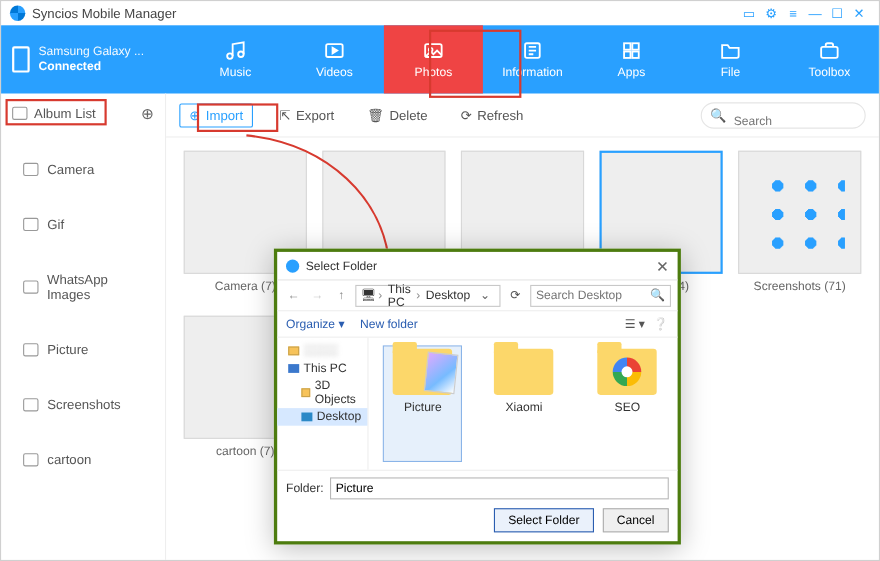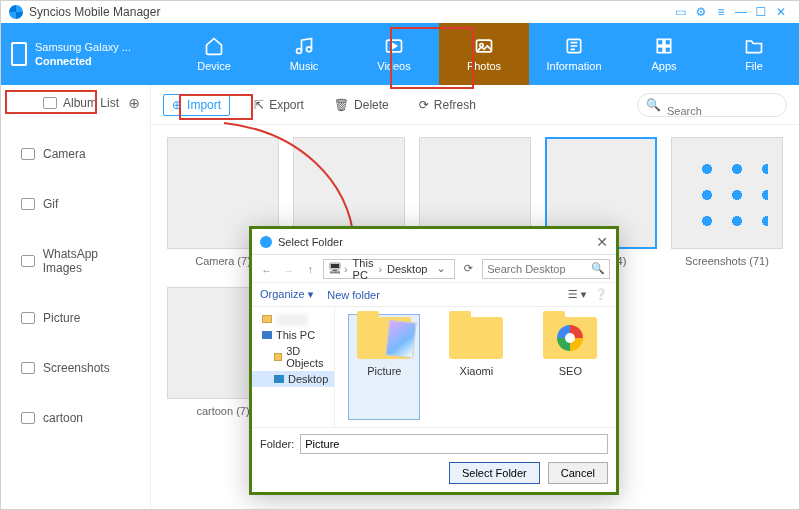--- a/index.html
+++ b/index.html
@@ -10,26 +10,26 @@
   .titlebar .ctl { width: 20px; text-align: center; color: #29a0ff; cursor: pointer; font-size: 12px; }
   .topbar { height: 62px; background: #29a0ff; display: flex; color: #fff; }
   .device { width: 168px; display: flex; align-items: center; padding: 0 10px; gap: 8px; }
   .device-icon { width: 16px; height: 24px; border: 2px solid #fff; border-radius: 2px; }
   .device-text { font-size: 11px; line-height: 14px; }
   .device-text .d1 { opacity: .95; }
   .device-text .d2 { font-weight: 600; }
   .navs { flex: 1; display: flex; }
   .nav { flex: 1; display: flex; flex-direction: column; align-items: center; justify-content: center; gap: 4px; font-size: 11px; cursor: pointer; position: relative; }
   .nav .nicon { width: 22px; height: 20px; display: flex; align-items: center; justify-content: center; }
-  .nav.active { background: #a16207; }
+  .nav.active { background: #ef4444; }
   .highlight-red { position: absolute; border: 2px solid #d73a2f; pointer-events: none; }
   .main { display: flex; height: calc(100% - 84px); }
   .sidebar { width: 168px; border-right: 1px solid #eee; padding-top: 4px; font-size: 12px; color: #555; }
   .side-head { display: flex; align-items: center; justify-content: space-between; padding: 6px 10px; }
-  .side-head .lab { display: flex; align-items: center; gap: 6px; margin-left: 32px; }
+  .side-head .lab { display: flex; align-items: center; gap: 6px; }
   .side-item { display: flex; align-items: center; gap: 8px; padding: 6px 12px 6px 20px; cursor: pointer; margin-top: 24px; }
   .smicon { width: 14px; height: 12px; border: 1px solid #999; border-radius: 2px; display: inline-block; position: relative; }
   .content { flex: 1; display: flex; flex-direction: column; }
   .toolbar { height: 40px; display: flex; align-items: center; padding: 0 12px; gap: 18px; font-size: 12px; color: #555; border-bottom: 1px solid #eee; }
   .tbtn { display: flex; align-items: center; gap: 5px; cursor: pointer; padding: 4px 6px; }
   .tbtn.import { color: #29a0ff; border: 1px solid #29a0ff; border-radius: 2px; padding: 3px 8px; }
   .toolbar .spacer { flex: 1; }
   .search { width: 150px; height: 24px; border: 1px solid #e5e5e5; border-radius: 12px; display: flex; align-items: center; padding: 0 8px; color: #aaa; gap: 6px; }
   .search input { border: none; outline: none; font-size: 11px; width: 100%; background: transparent; margin-top: 12px; }
   .grid { flex: 1; padding: 12px 16px; overflow: auto; }
@@ -116,28 +116,20 @@
     <div class="device-icon"></div>
     <div class="device-text">
       <div class="d1">Samsung Galaxy ...</div>
       <div class="d2">Connected</div>
     </div>
   </div>
   <div class="navs">
     <div class="nav">
       <span class="nicon">
           <svg width="22" height="20" viewBox="0 0 24 24" fill="none" stroke="#fff" stroke-width="2">
-            <path d="M3 11l9-8 9 8v9a2 2 0 0 1-2 2H5a2 2 0 0 1-2-2z"></path>
-          </svg>
-        </span>
-      <span>Device</span>
-    </div>
-    <div class="nav">
-      <span class="nicon">
-          <svg width="22" height="20" viewBox="0 0 24 24" fill="none" stroke="#fff" stroke-width="2">
             <path d="M9 18V5l12-2v13"></path>
             <circle cx="6" cy="18" r="3"></circle>
             <circle cx="18" cy="16" r="3"></circle>
           </svg>
         </span>
       <span>Music</span>
     </div>
     <div class="nav">
       <span class="nicon">
           <svg width="22" height="20" viewBox="0 0 24 24" fill="none" stroke="#fff" stroke-width="2">
@@ -177,20 +169,29 @@
         </span>
       <span>Apps</span>
     </div>
     <div class="nav">
       <span class="nicon">
           <svg width="22" height="20" viewBox="0 0 24 24" fill="none" stroke="#fff" stroke-width="2">
             <path d="M3 6h6l2 3h10v9a2 2 0 0 1-2 2H3z"></path>
           </svg>
         </span>
       <span>File</span>
+    </div>
+    <div class="nav">
+      <span class="nicon">
+          <svg width="22" height="20" viewBox="0 0 24 24" fill="none" stroke="#fff" stroke-width="2">
+            <rect x="3" y="8" width="18" height="12" rx="2"></rect>
+            <path d="M8 8V6a2 2 0 0 1 2-2h4a2 2 0 0 1 2 2v2"></path>
+          </svg>
+        </span>
+      <span>Toolbox</span>
     </div>
   </div>
 </div>
 
 <div class="highlight-red" style="left:389px; top:26px; width:84px; height:62px;"></div>
 
 <div class="main">
   <div class="sidebar">
     <div class="side-head">
       <span class="lab">

